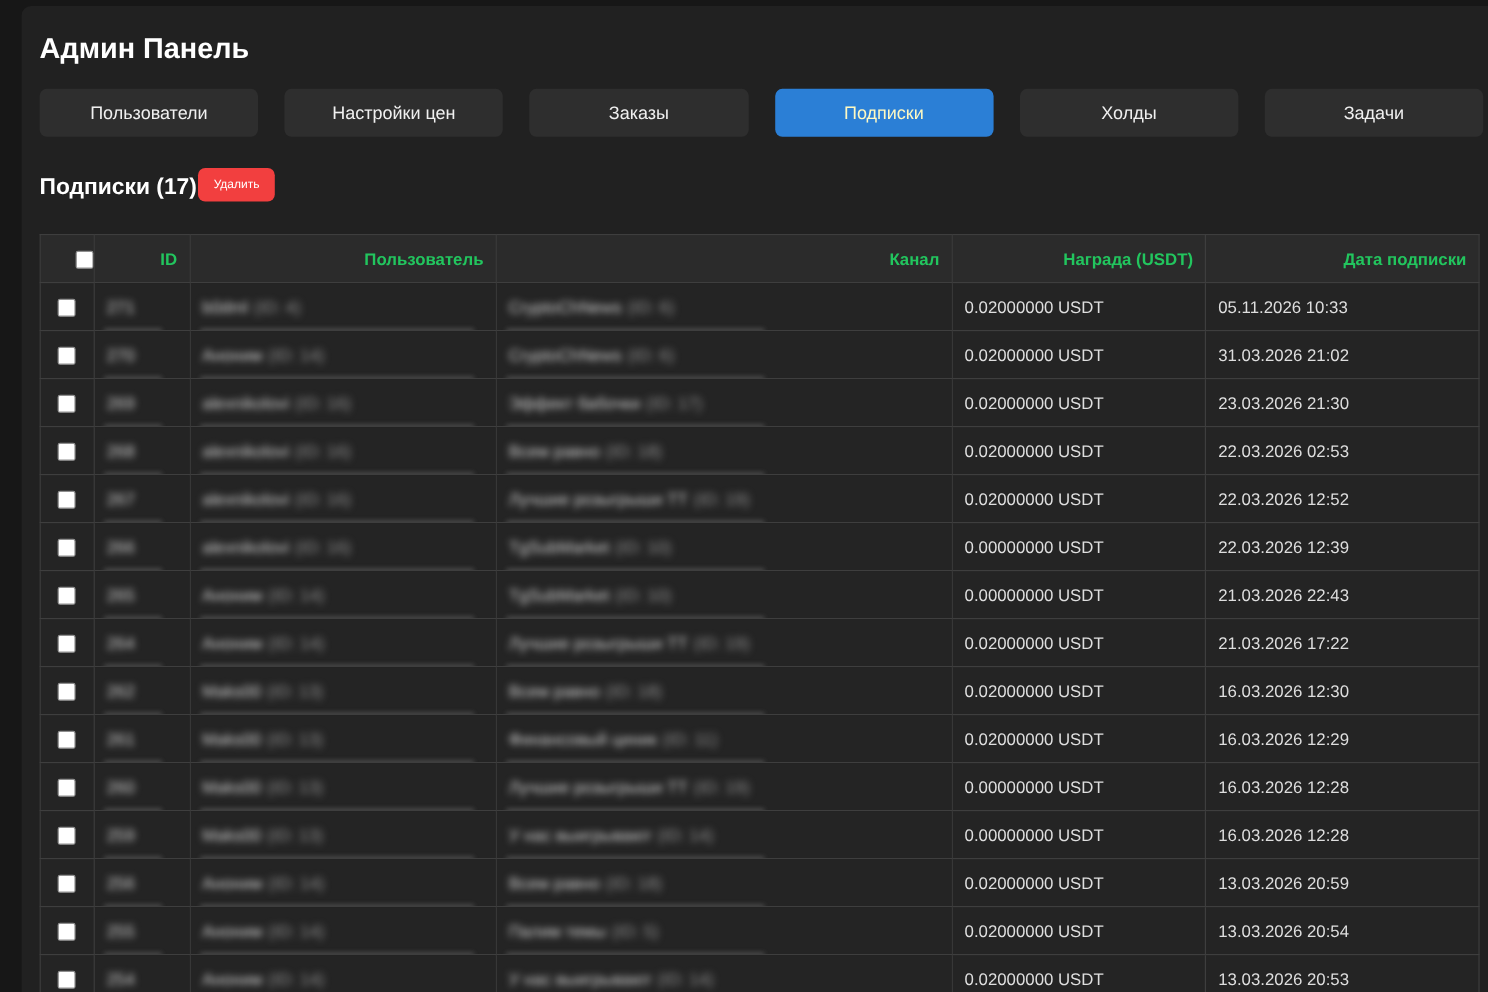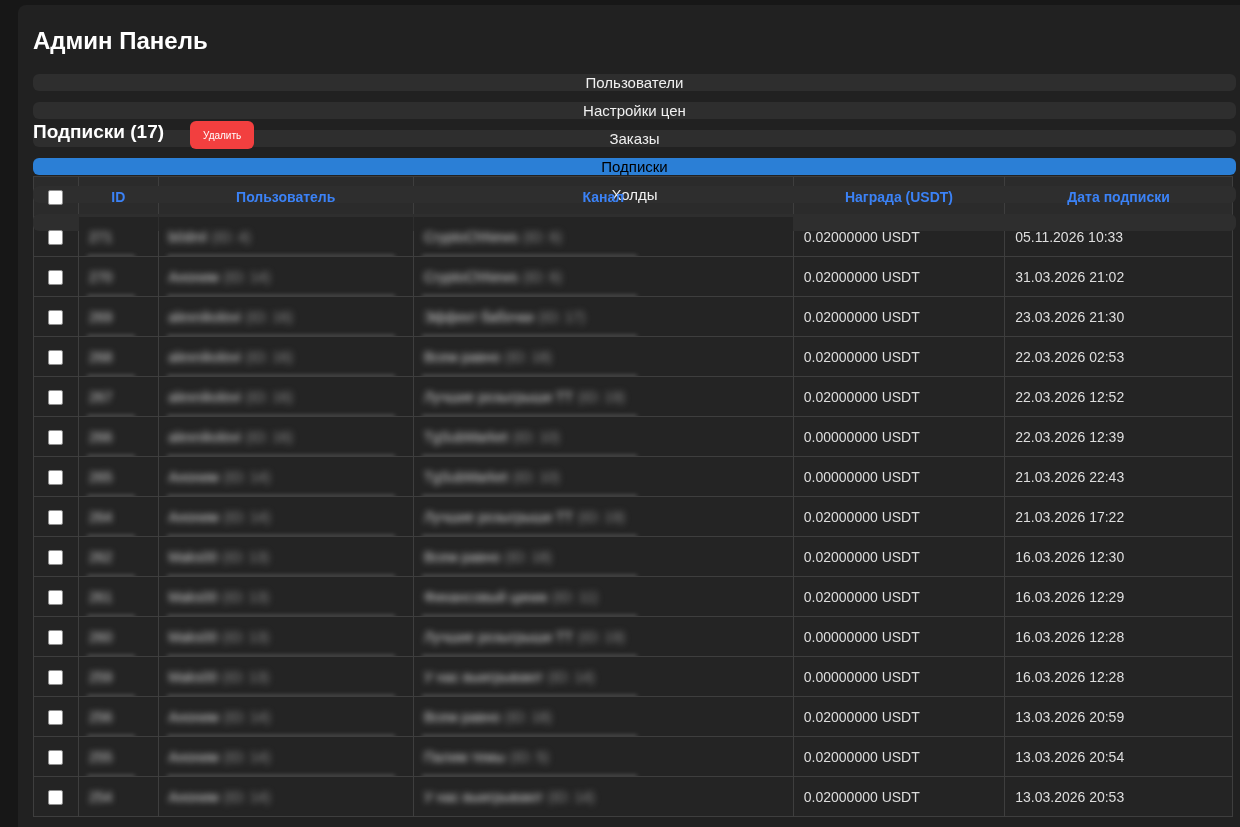--- a/index.html
+++ b/index.html
@@ -23,44 +23,43 @@
   h1.page-title {
     margin: 22px 0 0 0;
     font-size: 24px;
     line-height: 28px;
     font-weight: 700;
     color: #ffffff;
   }
   .tabs {
     margin-top: 19px;
     display: flex;
-    gap: 11px;
+    gap: 22px;
     height: 40px;
-    flex-direction: column;
   }
   .tab {
     flex: 1 1 0;
     display: flex;
     align-items: center;
     justify-content: center;
     background: #2e2e2e;
     color: #f0f0f0;
     font-size: 15px;
     font-family: "Liberation Sans", sans-serif;
     border: none;
     border-radius: 6px;
     cursor: pointer;
     padding: 0;
   }
-  .tab.active { background: var(--accent, #2b7fd6); color: #000000; }
+  .tab.active { background: var(--accent, #2b7fd6); color: #fef9c3; }
   .section-head {
-    margin-top: 7px;
+    margin-top: 26px;
     display: flex;
-    align-items: flex-start;
-    gap: 26px;
+    align-items: flex-end;
+    gap: 1px;
     height: 28px;
   }
   .section-head h2 {
     margin: 0;
     font-size: 19px;
     font-weight: 700;
     color: #ffffff;
   }
   .btn-danger {
     height: 28px;
@@ -81,24 +80,24 @@
   }
   table.subs th, table.subs td {
     border: 1px solid #3e3e3e;
     height: 40px;
     padding: 0 10px;
     overflow: hidden;
     white-space: nowrap;
   }
   table.subs thead th {
     background: #2b2b2b;
-    color: #3b82f6;
+    color: #22c55e;
     font-size: 14px;
     font-weight: 700;
-    text-align: center;
+    text-align: right;
   }
   table.subs tbody td {
     background: #242424;
     color: #dedede;
     font-size: 14px;
   }
   .col-check   { width: 44px; text-align: center; padding: 0 !important; }
   .col-id      { width: 78px; }
   .col-user    { width: 250px; }
   .col-channel { width: 372px; }

